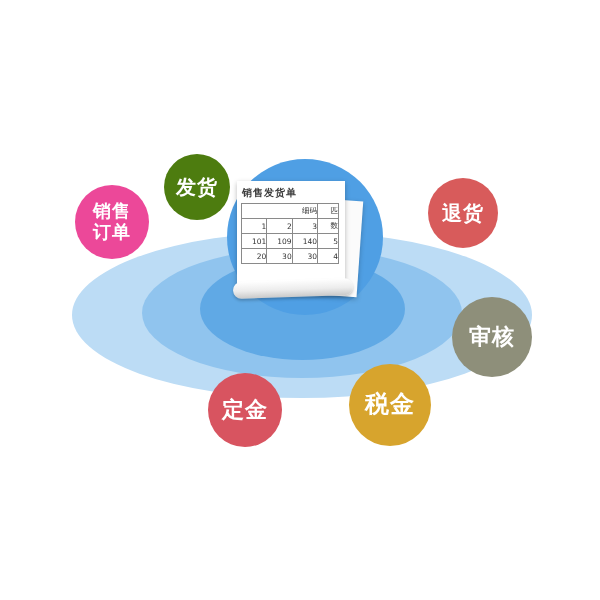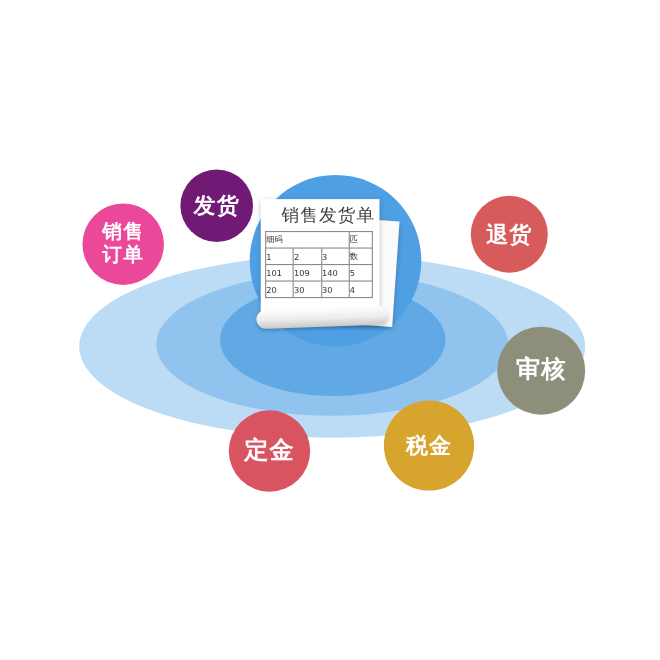--- a/index.html
+++ b/index.html
@@ -43,36 +43,36 @@
     position: absolute;
     left: 237px; top: 181px;
     width: 108px; height: 108px;
     background: #ffffff;
     box-shadow: 0 2px 5px rgba(0,0,0,0.28);
     z-index: 6;
     padding: 4px 4px 0 4px;
     box-sizing: border-box;
   }
   .sheet-title {
-    font-size: 16px;
-    font-weight: normal;
+    font-size: 10px;
+    font-weight: bold;
     color: #3c3c3c;
-    margin: 1px 0 3px 15px;
+    margin: 1px 0 3px 1px;
     letter-spacing: 1px;
   }
   .note-table {
     border-collapse: collapse;
     width: 98px;
     table-layout: fixed;
   }
   .note-table td {
     border: 1px solid #8a8a8a;
     font-size: 7.5px;
     color: #333;
-    text-align: left;
+    text-align: right;
     padding: 2px 0;
     height: 10px;
     overflow: hidden;
   }
   .note-table td.count-col { width: 20px; }
   .curl {
     position: absolute;
     left: 233px; top: 280px;
     width: 120px; height: 17px;
     background: linear-gradient(to bottom, #ffffff 0%, #ececec 55%, #c9c9c9 100%);
@@ -95,21 +95,21 @@
     z-index: 10;
     letter-spacing: 1px;
   }
   .bubble .ln { display: block; line-height: 1.15; }
   .b-fahuo          { left: 164px; top: 154px; width: 66px; height: 66px; font-size: 20px; }
   .b-xiaoshou       { left: 75px;  top: 185px; width: 74px; height: 74px; font-size: 18px; }
   .b-tuihuo         { left: 428px; top: 178px; width: 70px; height: 70px; font-size: 20px; }
   .b-shenhe         { left: 452px; top: 297px; width: 80px; height: 80px; font-size: 22px; }
   .b-lingshou       { left: 82px;  top: 337px; width: 78px; height: 78px; font-size: 19px; }
   .b-dingjin        { left: 208px; top: 373px; width: 74px; height: 74px; font-size: 22px; }
-  .b-shuijin        { left: 349px; top: 364px; width: 82px; height: 82px; font-size: 20px; }
+  .b-shuijin        { left: 349px; top: 364px; width: 82px; height: 82px; font-size: 24px; }
 </style>
 </head>
 <body>
 
 <div class="stage">
 
   <div class="ripple ripple-outer" style="background-color: rgb(188, 220, 245);"></div>
   <div class="ripple ripple-mid" style="background-color: rgb(144, 196, 238);"></div>
   <div class="ripple ripple-inner" style="background-color: rgb(96, 169, 229);"></div>
 
@@ -140,21 +140,21 @@
         <td>20</td>
         <td>30</td>
         <td>30</td>
         <td class="count-col">4</td>
       </tr>
     </tbody>
       </table>
   </div>
   <div class="curl"></div>
 
-  <div class="bubble b-fahuo" style="background-color: #701a75;">
+  <div class="bubble b-fahuo" style="background-color: #4d7c0f;">
     <span class="ln">发货</span>
   </div>
 
   <div class="bubble b-xiaoshou" style="background-color: #ec4899;">
     <span class="ln">销售</span>
     <span class="ln">订单</span>
   </div>
 
   <div class="bubble b-tuihuo" style="background-color: rgb(216, 91, 91);">
     <span class="ln">退货</span>

